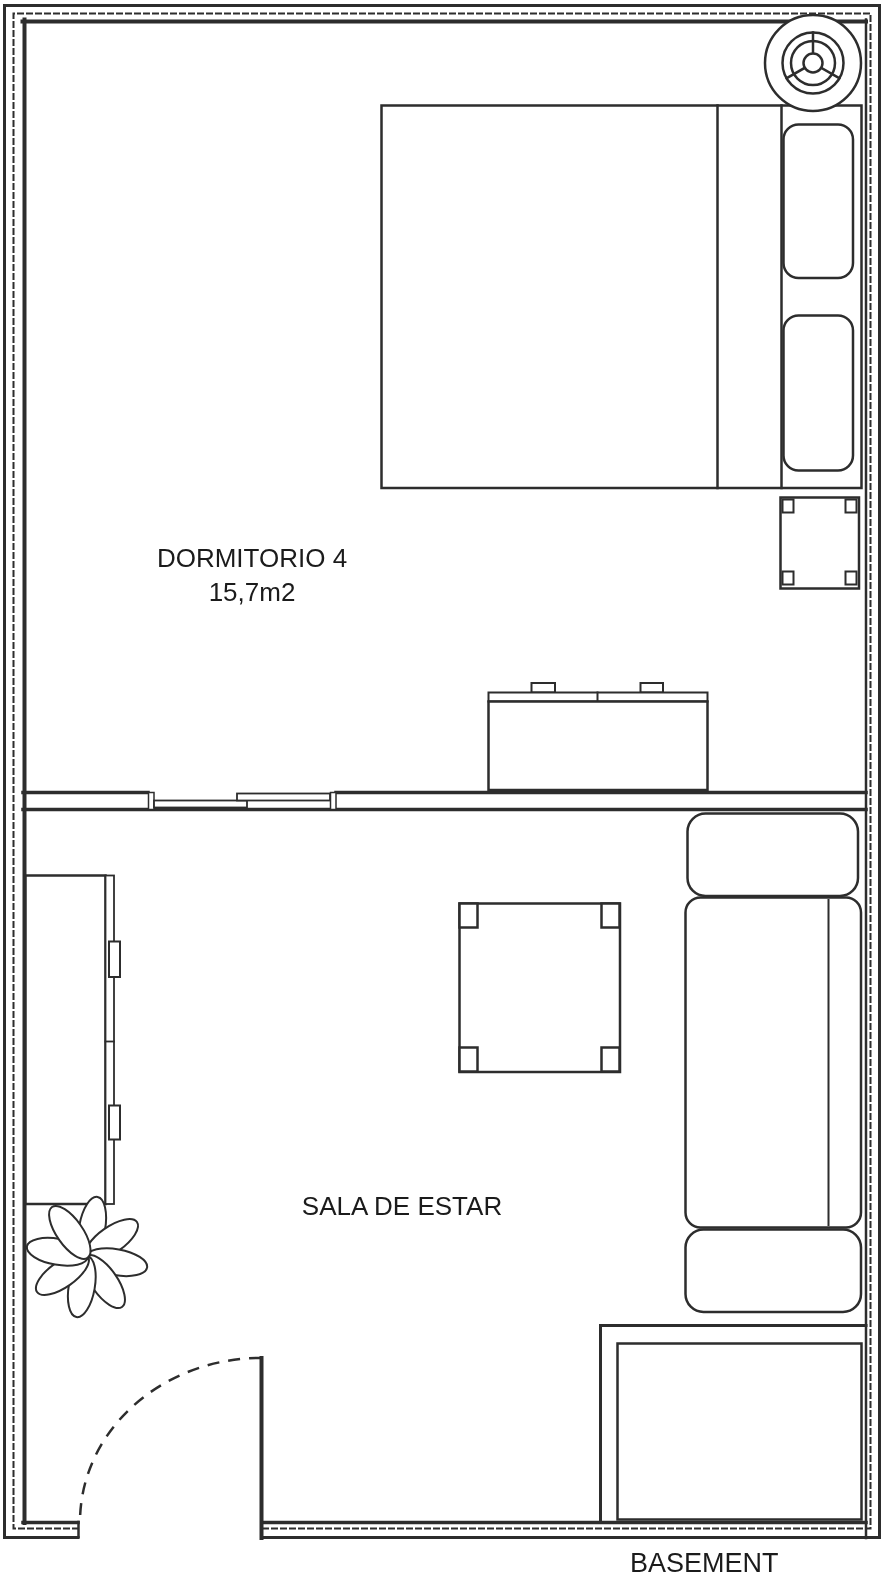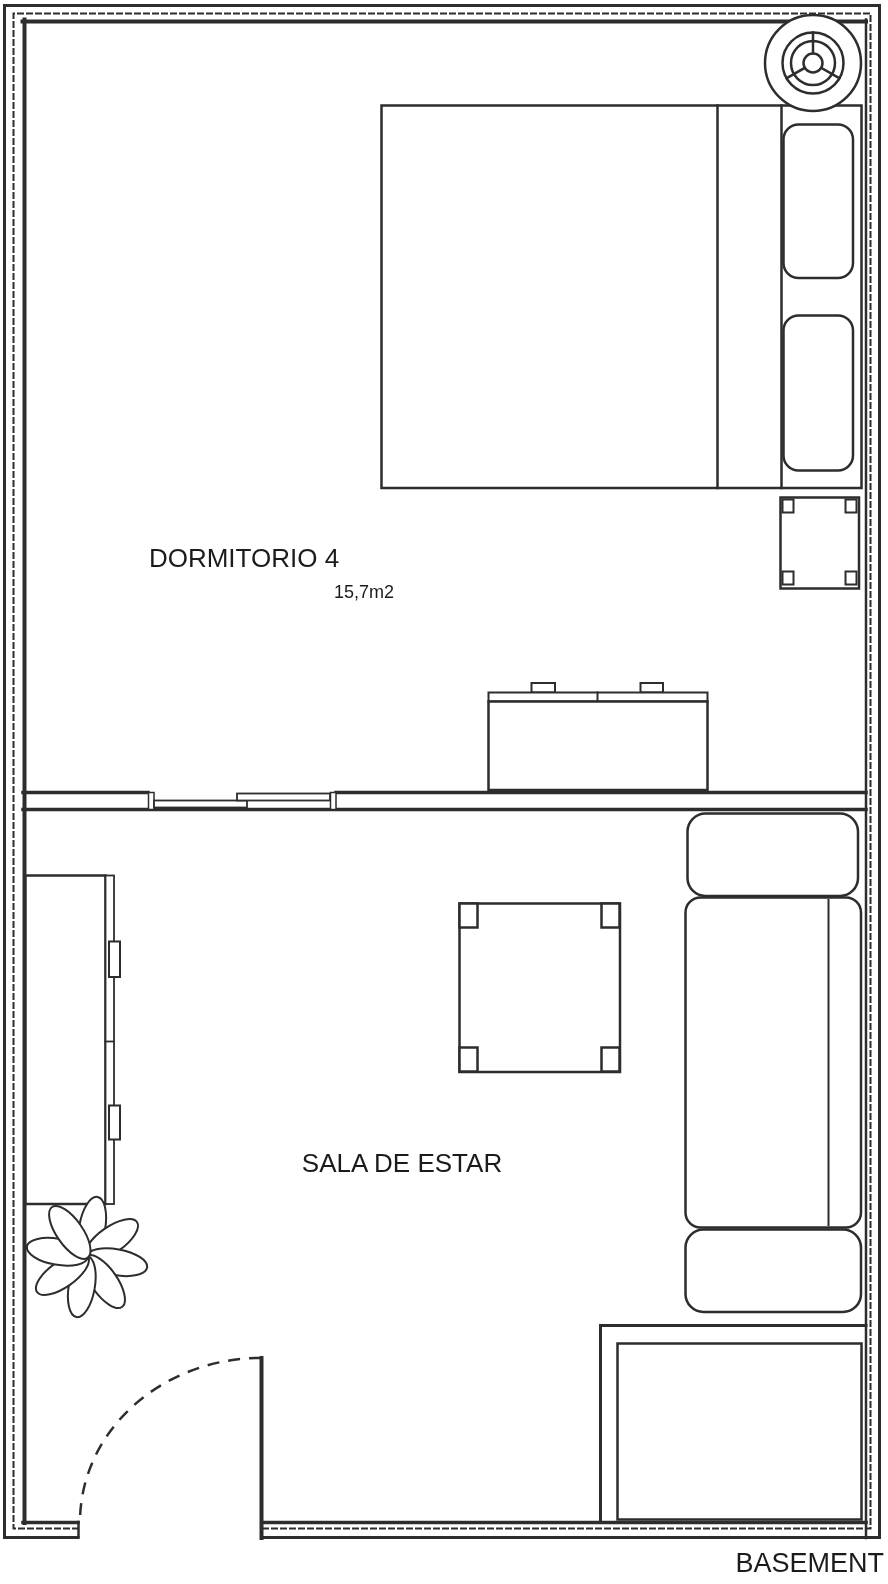--- a/index.html
+++ b/index.html
@@ -5,24 +5,24 @@
   html,body{margin:0;padding:0;background:#ffffff;}
   #stage{
     position:relative;width:888px;height:1584px;background:#ffffff;overflow:hidden;
     font-family:"Liberation Sans", sans-serif;
   }
   #plan-svg{position:absolute;left:0;top:0;}
   .room-label{
     position:absolute;text-align:center;color:#1b1b1b;
     font-size:26px;line-height:34px;white-space:nowrap;
   }
-  .room-label .area{font-size:18px;text-align:right;}
+  .room-label .area{font-size:26px;}
   #sala-label{line-height:33px;}
   #basement-label{
-    position:absolute;left:630px;top:1549px;width:254px;text-align:right;
+    position:absolute;left:630px;top:1549px;width:254px;
     color:#1b1b1b;font-size:27px;line-height:28px;white-space:nowrap;
   }
 </style>
 </head>
 <body>
 
 <div id="stage">
 
   <svg id="plan-svg" width="888" height="1584" viewBox="0 0 888 1584" fill="none" stroke="#2d2d2d" stroke-linecap="square">
 
@@ -125,24 +125,24 @@
       <line x1="828.5" y1="900" x2="828.5" y2="1225" stroke-width="2"></line>
       <rect x="685.5" y="1229.5" width="175.5" height="82.5" rx="18" stroke-width="2.5"></rect>
     </g>
 
     <g>
       <path d="M 600.5 1522 V 1325.5 H 866" stroke-width="3"></path>
       <rect x="617.5" y="1343.5" width="244" height="176" stroke-width="2.5"></rect>
     </g>
   </svg>
 
-  <div class="room-label" id="dorm-label" style="left:94px;top:541px;width:300px;">
+  <div class="room-label" id="dorm-label" style="left:102px;top:541px;width:300px;">
     <div>DORMITORIO 4</div>
     <div class="area">15,7m2</div>
   </div>
 
-  <div class="room-label" id="sala-label" style="left:252px;top:1147px;width:300px;">
+  <div class="room-label" id="sala-label" style="left:252px;top:1190px;width:300px;">
     <div>SALA DE ESTAR</div>
   </div>
 
   <div id="basement-label">BASEMENT</div>
 
 </div>
 
 </body></html>

